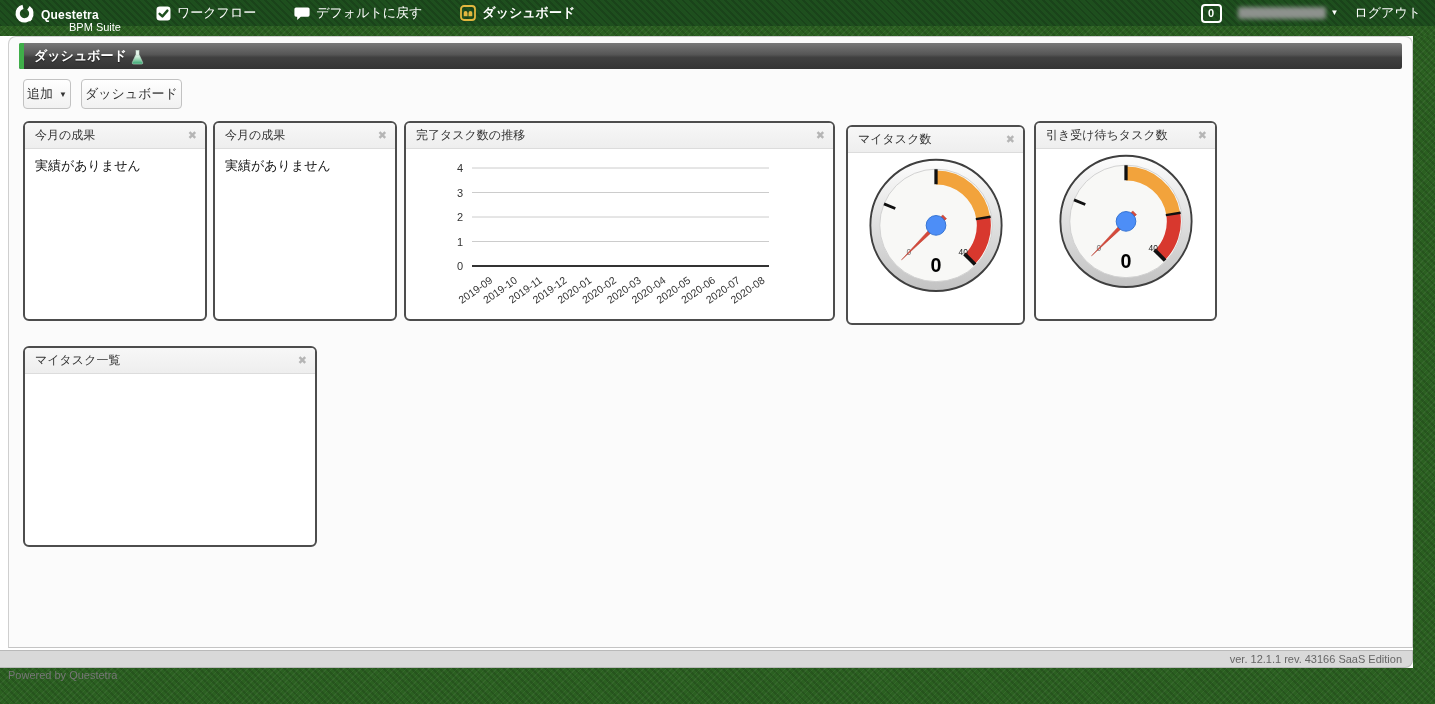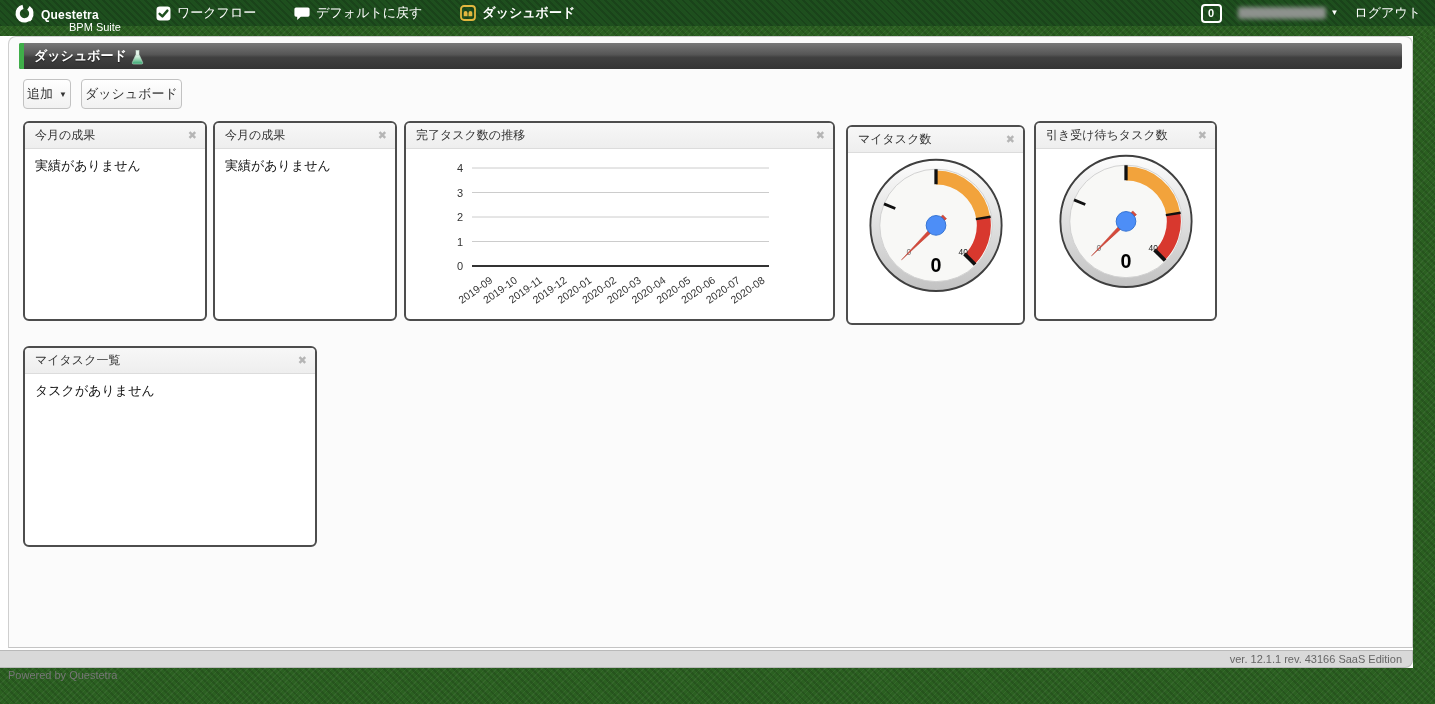--- a/index.html
+++ b/index.html
@@ -284,21 +284,20 @@
           <circle cx="80" cy="74" r="10.5" fill="#4D8EF7" stroke="#2f6fd0" stroke-width="1"></circle>
           <text x="80" y="124" text-anchor="middle" font-size="21" font-weight="bold" fill="#000">0</text>
         </svg></div>
   </div>
 
   <div class="widget" id="w-tasklist">
     <div class="widget-header">
       <span class="widget-title">マイタスク一覧</span>
       <span class="widget-close">✖</span>
     </div>
-    <div class="widget-body">タスクがありません</div>
   </div>
 
 </div>
 
 <div id="footer">
   <span class="f-left">Powered by Questetra</span>
   <span class="f-right">ver. 12.1.1 rev. 43166 SaaS Edition</span>
 </div>
 
 </body></html>

